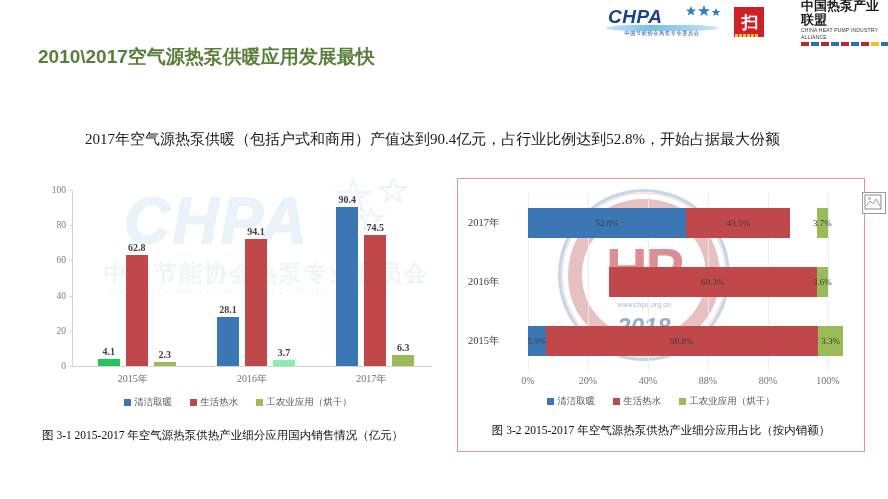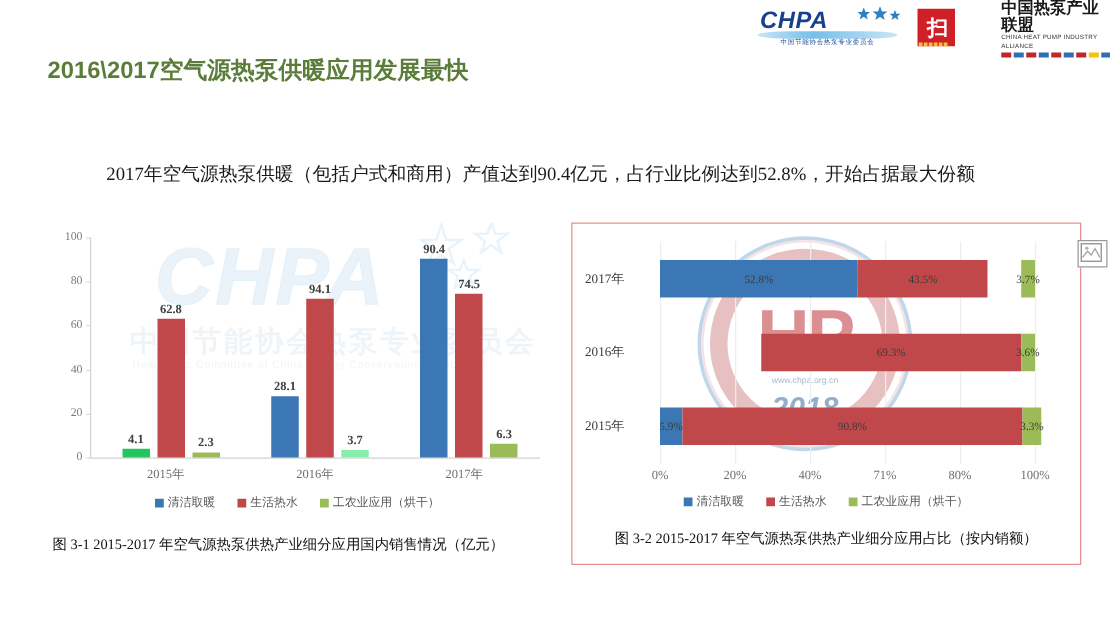--- a/index.html
+++ b/index.html
@@ -162,21 +162,21 @@
             <i style="background:#2f6fb5"></i>
           <i style="background:#c0272d"></i>
             <i style="background:#f1c40f"></i>
             <i style="background:#2f6fb5"></i>
         </div>
       </div>
     </div>
   </div>
 
   <div class="title">
-    <div>2016\2017空气源热泵供暖应用发展最快</div>
+    <div>2010\2017空气源热泵供暖应用发展最快</div>
   </div>
 
   <div class="subline">2017年空气源热泵供暖（包括户式和商用）产值达到90.4亿元，占行业比例达到52.8%，开始占据最大份额</div>
 
   <div class="chart-left">
 
     <div class="wm wm-chpa" style="left:60px;top:-4px;">
       <div class="w1">CHPA</div>
       <div class="w2">中国节能协会热泵专业委员会</div>
       <div class="w3">Heat Pump Committee of China Energy Conservation Association</div>
@@ -301,35 +301,35 @@
               <div class="cr-seglab">3.6%</div>
             </div>
           </div>
           <div class="cr-row" style="top: 133.333px; height: 30px;">
             <div class="cr-seg" style="left: 0px; width: 17.7px; background: rgb(59, 119, 180);">
               <div class="cr-seglab">5.9%</div>
             </div>
             <div class="cr-seg" style="left: 17.7px; width: 272.4px; background: rgb(192, 72, 74);">
               <div class="cr-seglab">90.8%</div>
             </div>
-            <div class="cr-seg" style="left: 290.1px; width: 15px; background: rgb(155, 187, 89);">
+            <div class="cr-seg" style="left: 290.1px; width: 25px; background: rgb(155, 187, 89);">
               <div class="cr-seglab">3.3%</div>
             </div>
           </div>
         </div>
       <div id="cr-ylabels">
           <div class="cr-ylab" style="top: 43.6667px;">2017年</div>
           <div class="cr-ylab" style="top: 103px;">2016年</div>
           <div class="cr-ylab" style="top: 162.333px;">2015年</div>
         </div>
       <div class="cr-xlabels" id="cr-xlabels">
           <div class="cr-xlab" style="left: 0px;">0%</div>
           <div class="cr-xlab" style="left: 60px;">20%</div>
           <div class="cr-xlab" style="left: 120px;">40%</div>
-          <div class="cr-xlab" style="left: 180px;">71%</div>
+          <div class="cr-xlab" style="left: 180px;">88%</div>
           <div class="cr-xlab" style="left: 240px;">80%</div>
           <div class="cr-xlab" style="left: 300px;">100%</div>
         </div>
       <div class="cr-legend" id="cr-legend">
           <div class="lg">
             <i style="background: rgb(59, 119, 180);"></i>
             <span>清洁取暖</span>
           </div>
           <div class="lg">
             <i style="background: rgb(192, 72, 74);"></i>

